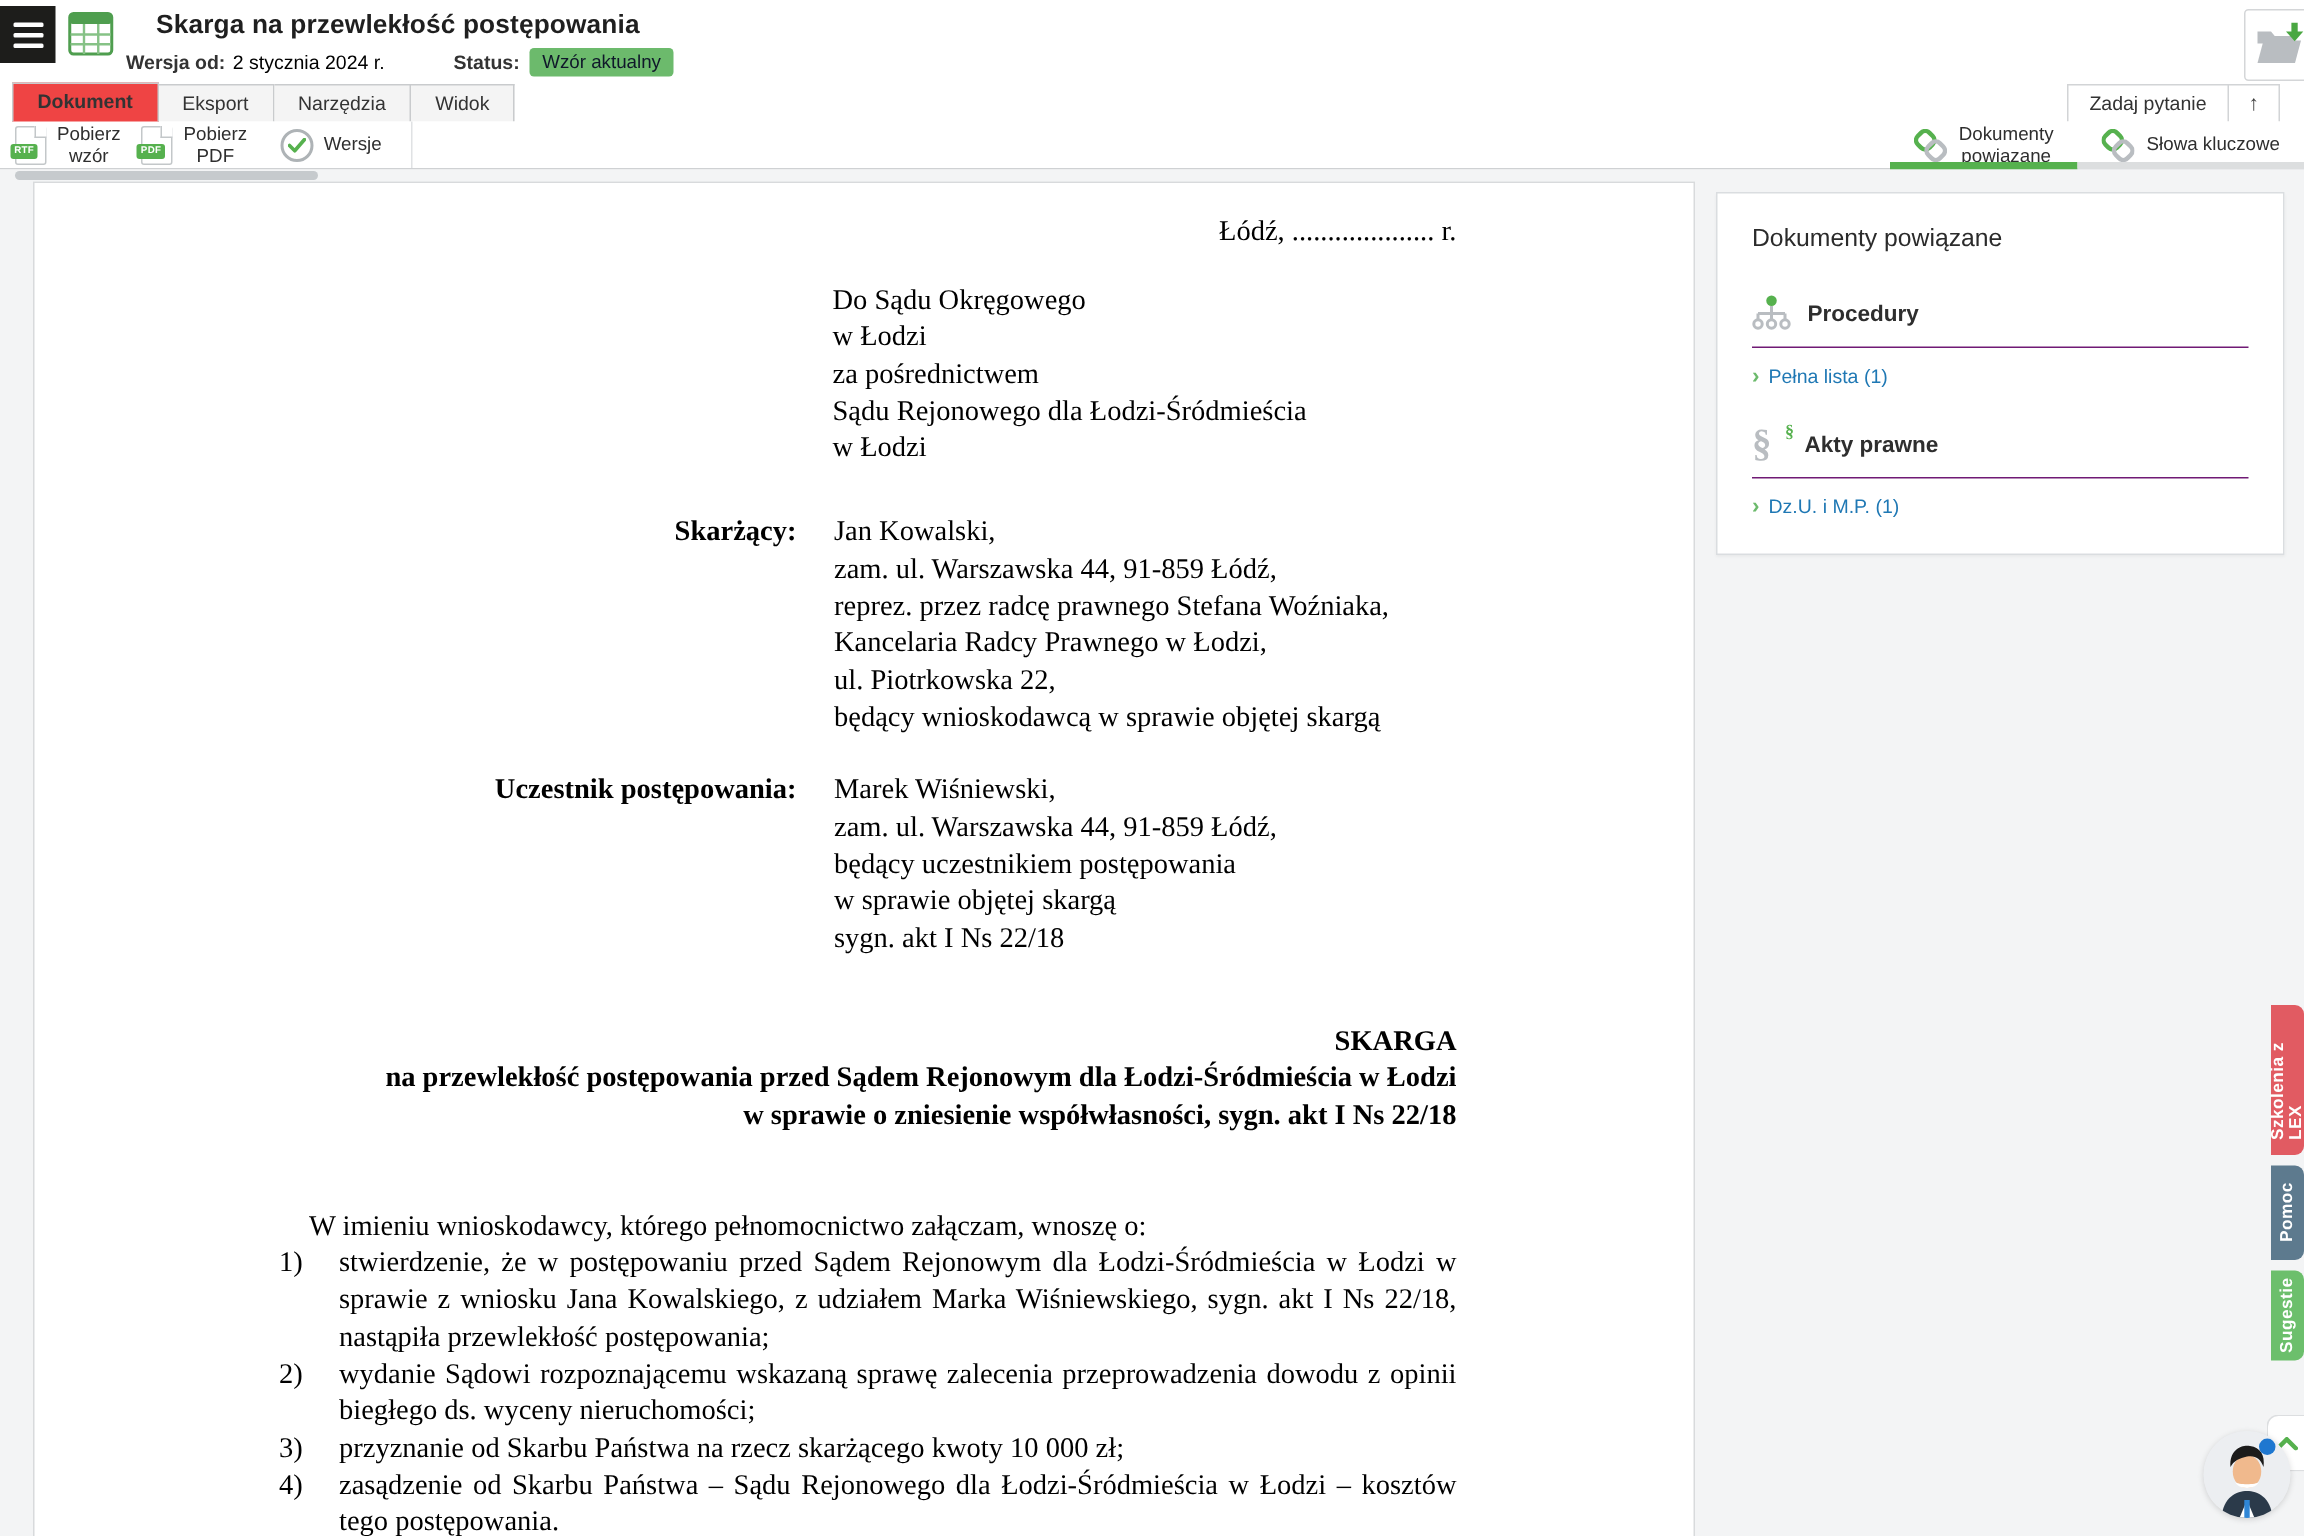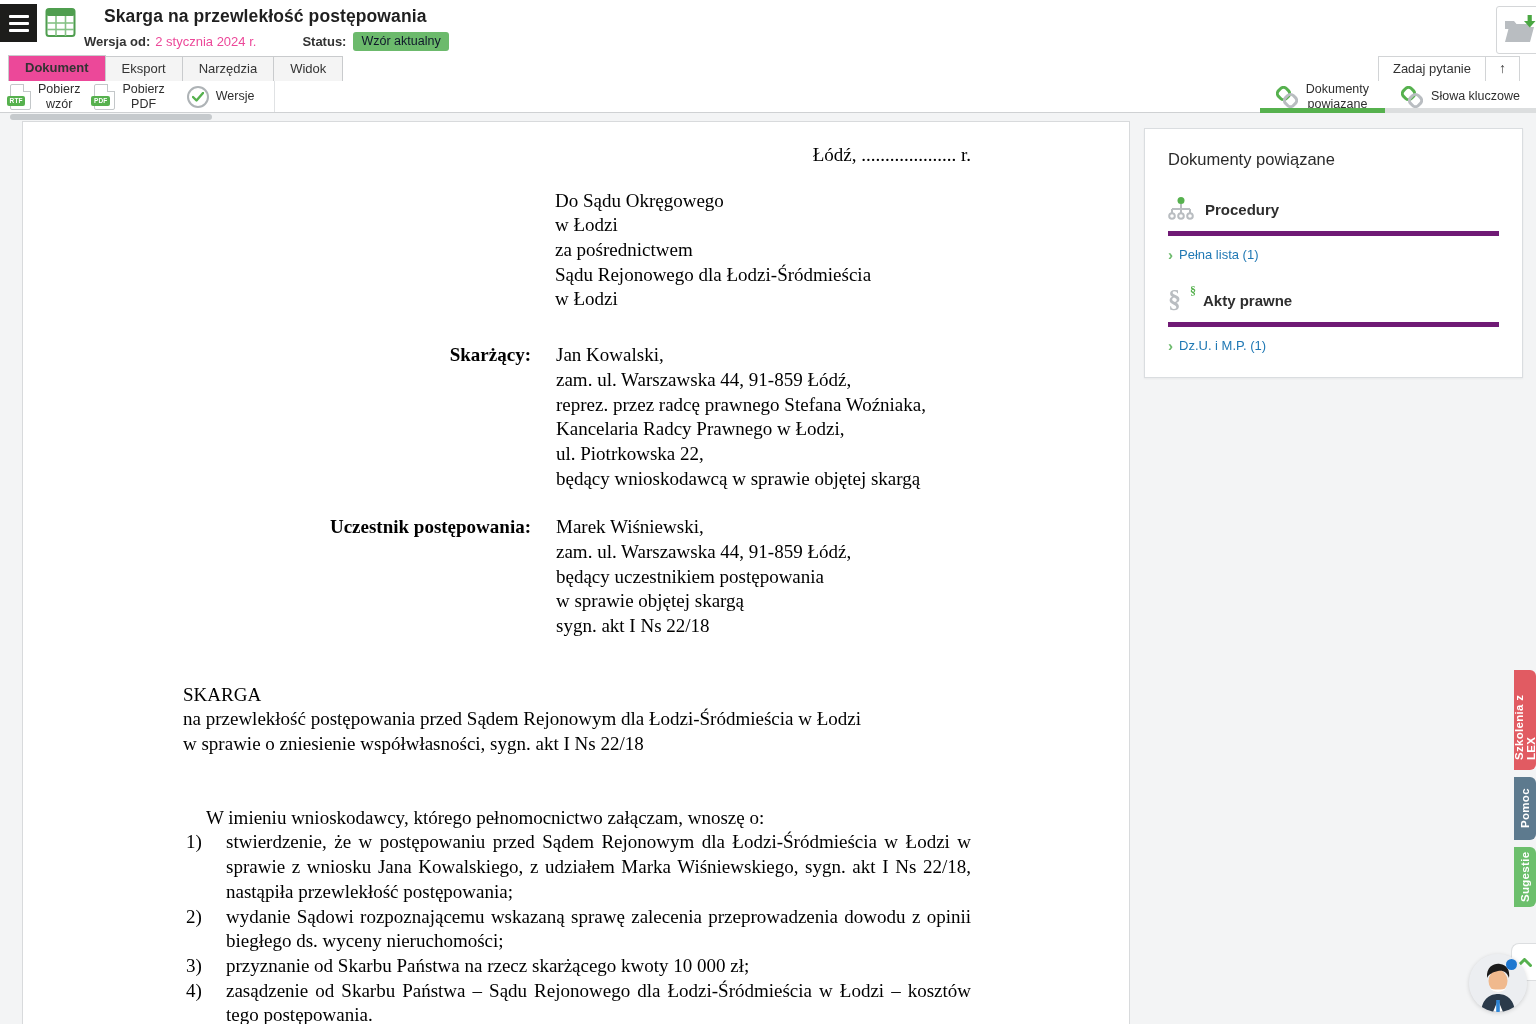--- a/index.html
+++ b/index.html
@@ -9,31 +9,31 @@
   
   .topbar { position:relative; height:55px; background:#fff; }
   .hamburger { position:absolute; left:0; top:4px; width:37px; height:38px; background:#1d1d1b;
                display:flex; flex-direction:column; justify-content:center; align-items:center; gap:4px; cursor:pointer; }
   .hamburger span { display:block; width:20px; height:3px; background:#fff; border-radius:1px; }
   .doc-type-icon { position:absolute; left:45px; top:7px; }
   .title-block { position:absolute; left:84px; top:6px; }
   .page-title { font-size:17.5px; font-weight:700; color:#1f1f1f; letter-spacing:.1px;margin-left:20px; }
   .meta-line { margin-top:5px; font-size:13px; color:#333; display:flex; align-items:center; }
   .meta-label { font-weight:700; margin-right:5px; }
-  .version-date { color:#ec4899; margin-right:46px; }
+  .version-date { color:#000000; margin-right:46px; }
   .status-badge { background:#6cba6c; color:#0f172a; font-size:12.5px; padding:2px 8px 3px; border-radius:3px; margin-left:2px; }
   .folder-btn { position:absolute; right:-8px; top:6px; width:48px; height:48px; background:#fff;
                 border:1px solid #d4d6d8; border-radius:3px; display:flex; align-items:center; justify-content:center; cursor:pointer; }
 
   
   .tabbar { position:relative; height:26px; padding-left:8px; display:flex; align-items:flex-end; }
   .tab { font-size:13px; padding:4px 16px 5px; border:1px solid #c9cbcd; border-bottom:none; background:#f4f4f4;
          color:#333; margin-right:0; cursor:pointer; position:relative; }
   .tab + .tab { border-left:none; }
-  .tab.active { background:#ec4899; font-weight:700; z-index:2; padding-bottom:6px; }
+  .tab.active { background:#ef4444; font-weight:700; z-index:2; padding-bottom:6px; }
   .tabbar-right { position:absolute; right:16px; bottom:0; display:flex; }
   .ask-tab { font-size:13px; padding:4px 14px 5px; border:1px solid #d2d4d6; border-bottom:none; background:#fff; cursor:pointer; }
   .up-tab { font-size:14px; font-weight:700; padding:3px 13px 4px; border:1px solid #d2d4d6; border-left:none; border-bottom:none;
             background:#fff; color:#3c3c3c; cursor:pointer; }
 
   
   .toolbar { position:relative; height:32px; border-bottom:1px solid #cfd1d3; background:#fff; display:flex; align-items:flex-end; }
   .tool-group { display:flex; align-items:center; height:100%; padding:0 6px 0 10px; border-right:1px solid #e0e2e4; }
   .tool-btn { display:flex; align-items:center; gap:7px; margin-right:14px; cursor:pointer; }
   .tool-label { font-size:12.5px; line-height:1.15; color:#2e2e2e; text-align:center; }
@@ -54,31 +54,31 @@
   .hscroll-thumb { position:absolute; left:10px; top:1px; width:202px; height:6px; background:#c6cacd; border-radius:3px; }
   .page { position:absolute; left:22px; top:8px; width:1108px; height:910px; background:#fff; border:1px solid #d8dadc; }
   .doc { font-family:"Liberation Serif", serif; font-size:19px; line-height:1.3; color:#000;
          padding:21px 158px 0 160px; }
   .dateline { text-align:right; }
   .addressee { margin-top:21px; margin-left:372px; }
   .party { display:grid; grid-template-columns:348px 1fr; column-gap:25px; }
   .party-label { text-align:right; font-weight:700; }
   .party-skarzacy { margin-top:31px; }
   .party-uczestnik { margin-top:24px; }
-  .doc-heading { margin-top:44px; text-align:left; font-weight:400; }
+  .doc-heading { margin-top:44px; text-align:right; font-weight:700; }
   .intro { margin-top:49px; text-indent:23px; }
   .claims { list-style:none; }
   .claim { position:relative; padding-left:43px; text-align:justify; }
   .claim .num { position:absolute; left:3px; top:0; }
 
   
   .related-panel { position:absolute; left:1144px; top:15px; width:379px; background:#fff;
                    border:1px solid #dadde0; box-shadow:0 1px 2px rgba(0,0,0,.05); padding:21px 23px 24px; }
   .related-title { font-size:16.5px; color:#2b2b2b; }
-  .rel-section-head { display:flex; align-items:center; gap:11px; padding-bottom:9px; border-bottom:5px solid #701a75; }
+  .rel-section-head { display:flex; align-items:center; gap:11px; padding-bottom:9px; border-bottom:1px solid #701a75; }
   .rel-section-head .rel-name { font-size:15px; font-weight:700; color:#2e2e2e; }
   .sec-procedury { margin-top:27px; }
   .sec-akty { margin-top:25px; }
   .rel-link-row { margin-top:11px; display:flex; align-items:center; gap:6px; cursor:pointer; }
   .chev { color:#6cba6c; font-size:15px; font-weight:700; line-height:1; }
   .rel-link { font-size:13px; color:#1f78b4; text-decoration:none; }
   .para-icon { position:relative; width:24px; height:26px; }
   .para-icon .big { font-family:"Liberation Serif", serif; font-size:26px; color:#b9bdc1; font-weight:700; line-height:1; }
   .para-icon .small { position:absolute; right:-4px; top:-3px; font-family:"Liberation Serif", serif;
                       font-size:12px; color:#56b14e; font-weight:700; }

